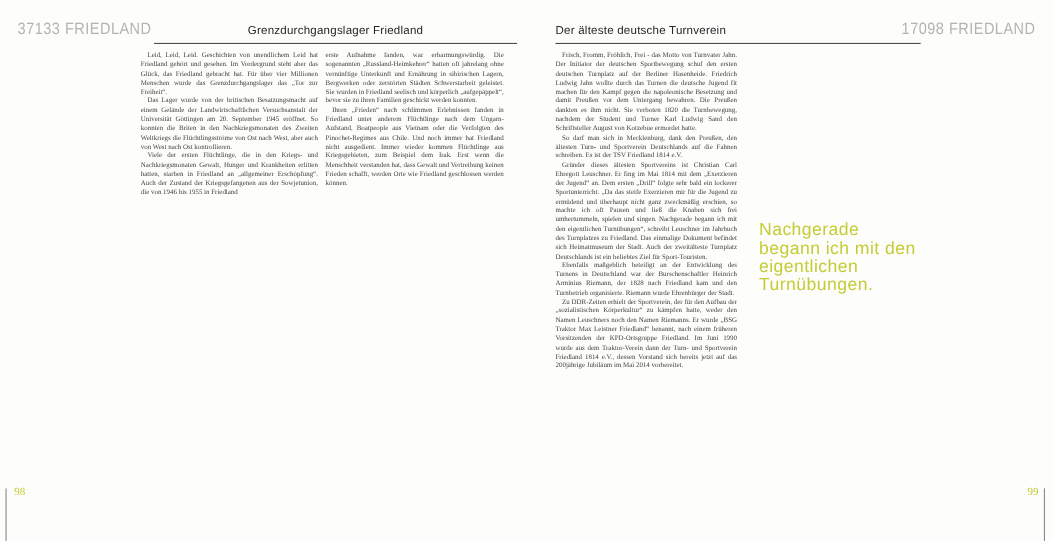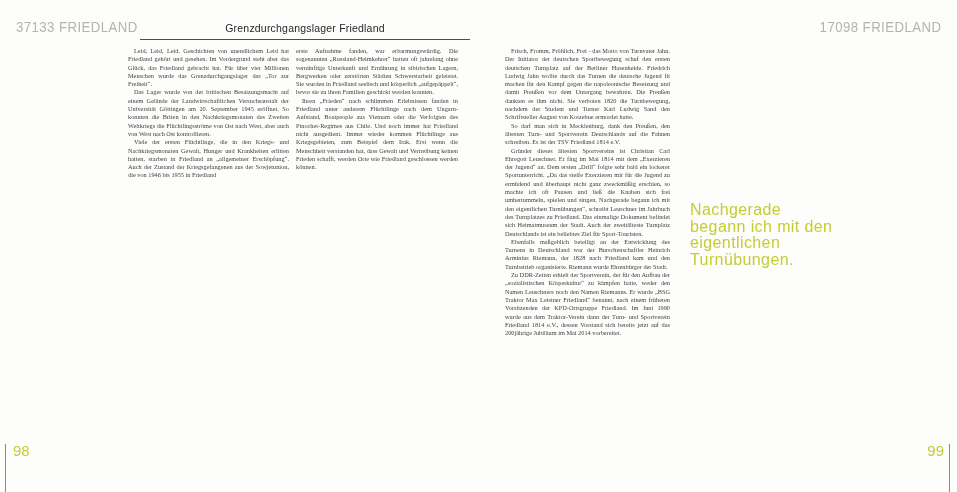--- a/index.html
+++ b/index.html
@@ -56,22 +56,22 @@
     font-family: "Liberation Sans", sans-serif;
     font-size: 16px; line-height: 16.5px;
     color: #c5cc33; letter-spacing: 0.4px;
   }
   .pq-left  { left: 218px; top: 300px; width: 215px; }
   .pq-right { left: 690px; top: 202px; width: 150px; }
 
   
   .pagenum {
     position: absolute; top: 442px;
-    font-size: 15px; color: #c5cc33;
-    font-family: Liberation Sans, sans-serif;
+    font-size: 10px; color: #c5cc33;
+    font-family: Liberation Serif, serif;
   }
   .pn-left  { left: 13px; }
   .pn-right { right: 13px; margin-left: 28px; }
   .corner-line {
     position: absolute; top: 444px; bottom: 0;
     width: 1px; background: #8a8a8a;
   }
   .line-left  { left: 5px; }
   .line-right { right: 7px; }
 </style>
@@ -81,20 +81,23 @@
 <div class="spread">
 
   <div class="postcode left">37133 FRIEDLAND</div>
 
   <div class="postcode right">17098 FRIEDLAND</div>
 
   <div class="title-block left-title">
     <h1>Grenzdurchgangslager Friedland</h1>
   </div>
 
+  <div class="title-block right-title">
+    <h1>Der älteste deutsche Turnverein</h1>
+  </div>
 
   <div class="col col1">
     <p>Leid, Leid, Leid. Geschichten von unendlichem Leid hat Friedland gehört und gesehen. Im Vordergrund steht aber das Glück, das Friedland gebracht hat. Für über vier Millionen Menschen wurde das Grenzdurchgangslager das „Tor zur Freiheit“.</p>
     <p>Das Lager wurde von der britischen Besatzungsmacht auf einem Gelände der Landwirtschaftlichen Versuchsanstalt der Universität Göttingen am 20. September 1945 eröffnet. So konnten die Briten in den Nachkriegsmonaten des Zweiten Weltkriegs die Flüchtlingsströme von Ost nach West, aber auch von West nach Ost kontrollieren.</p>
     <p>Viele der ersten Flüchtlinge, die in den Kriegs- und Nachkriegsmonaten Gewalt, Hunger und Krankheiten erlitten hatten, starben in Friedland an „allgemeiner Erschöpfung“. Auch der Zustand der Kriegsgefangenen aus der Sowjetunion, die von 1946 bis 1955 in Friedland</p>
   </div>
 
   <div class="col col2 no-first-indent">
     <p>erste Aufnahme fanden, war erbarmungswürdig. Die sogenannten „Russland-Heimkehrer“ hatten oft jahrelang ohne vernünftige Unterkunft und Ernährung in sibirischen Lagern, Bergwerken oder zerstörten Städten Schwerstarbeit geleistet. Sie wurden in Friedland seelisch und körperlich „aufgepäppelt“, bevor sie zu ihren Familien geschickt werden konnten.</p>
     <p>Ihren „Frieden“ nach schlimmen Erlebnissen fanden in Friedland unter anderem Flüchtlinge nach dem Ungarn-Aufstand, Boatpeople aus Vietnam oder die Verfolgten des Pinochet-Regimes aus Chile. Und noch immer hat Friedland nicht ausgedient. Immer wieder kommen Flüchtlinge aus Kriegsgebieten, zum Beispiel dem Irak. Erst wenn die Menschheit verstanden hat, dass Gewalt und Vertreibung keinen Frieden schafft, werden Orte wie Friedland geschlossen werden können.</p>

